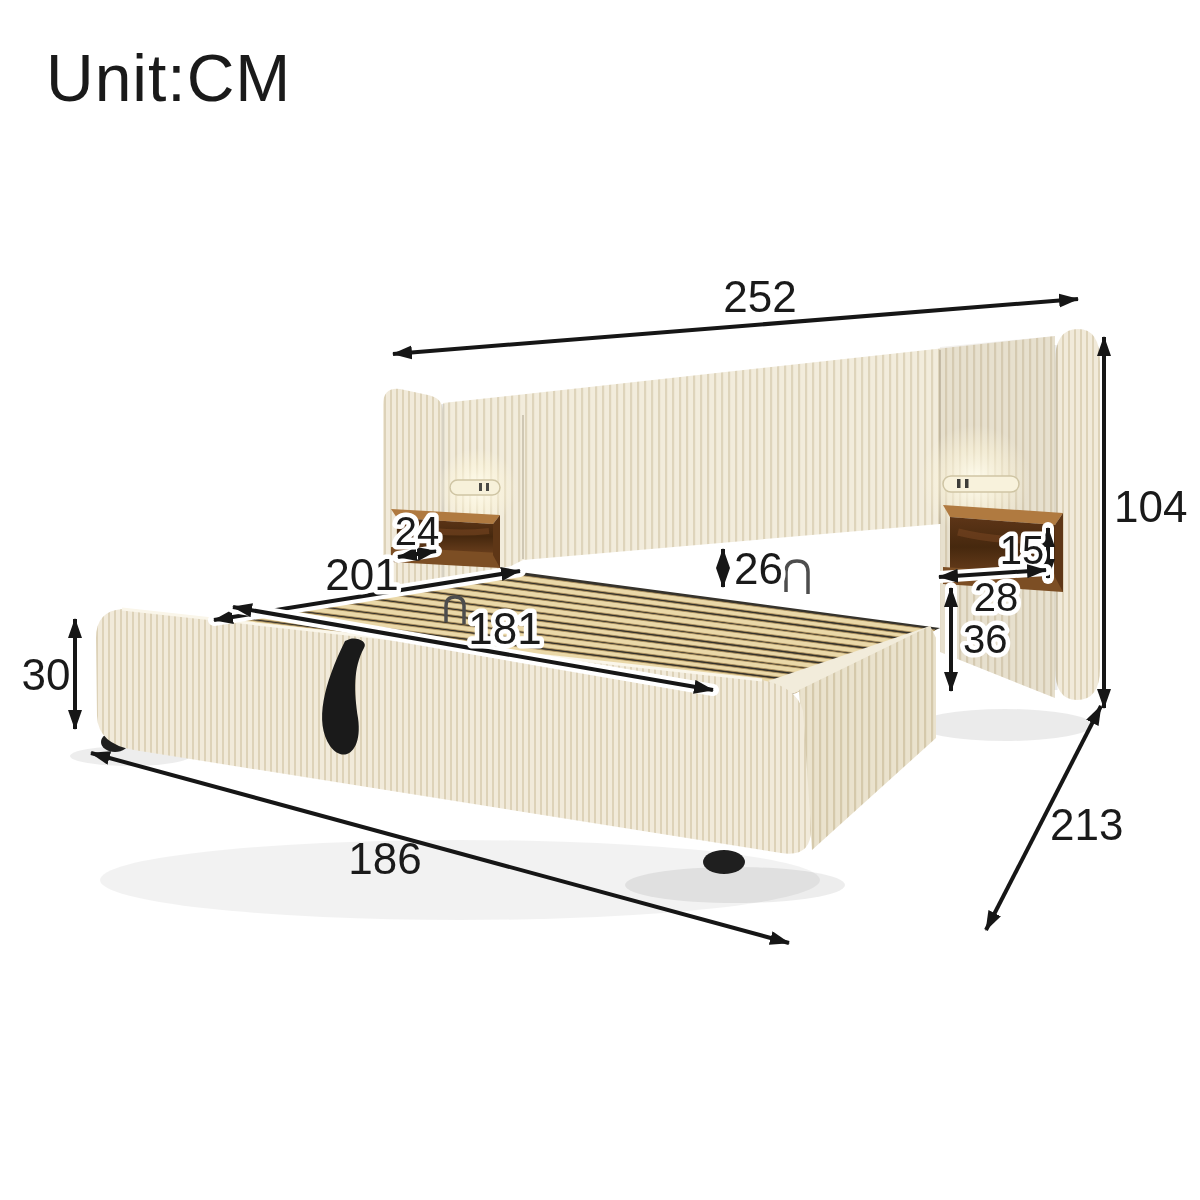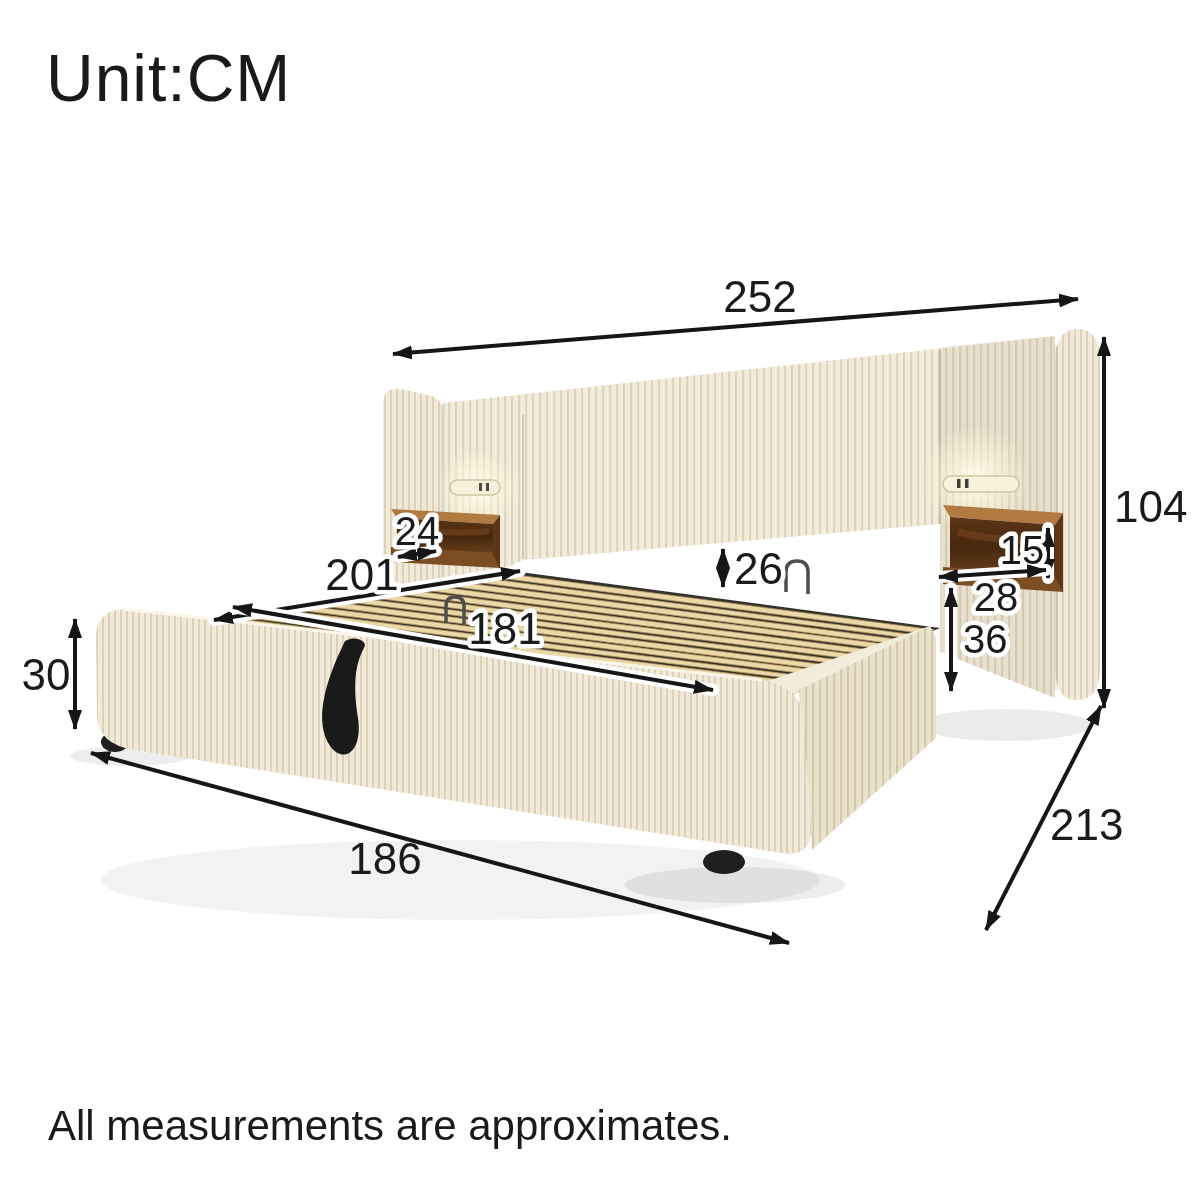--- a/index.html
+++ b/index.html
@@ -199,14 +199,13 @@
       <line class="dline" x1="91" y1="753" x2="789" y2="943" marker-start="url(#ah)" marker-end="url(#ah)"></line>
       <text class="dim" x="385" y="874" text-anchor="middle">186</text>
     </g>
 
     <g>
       <line class="dline" x1="986" y1="930" x2="1101" y2="706" marker-start="url(#ah)" marker-end="url(#ah)"></line>
       <text class="dim" x="1050" y="840" text-anchor="start">213</text>
     </g>
   </svg>
 
-  <div class="note">All measurements are approximates.</div>
 </div>
 
 </body></html>

